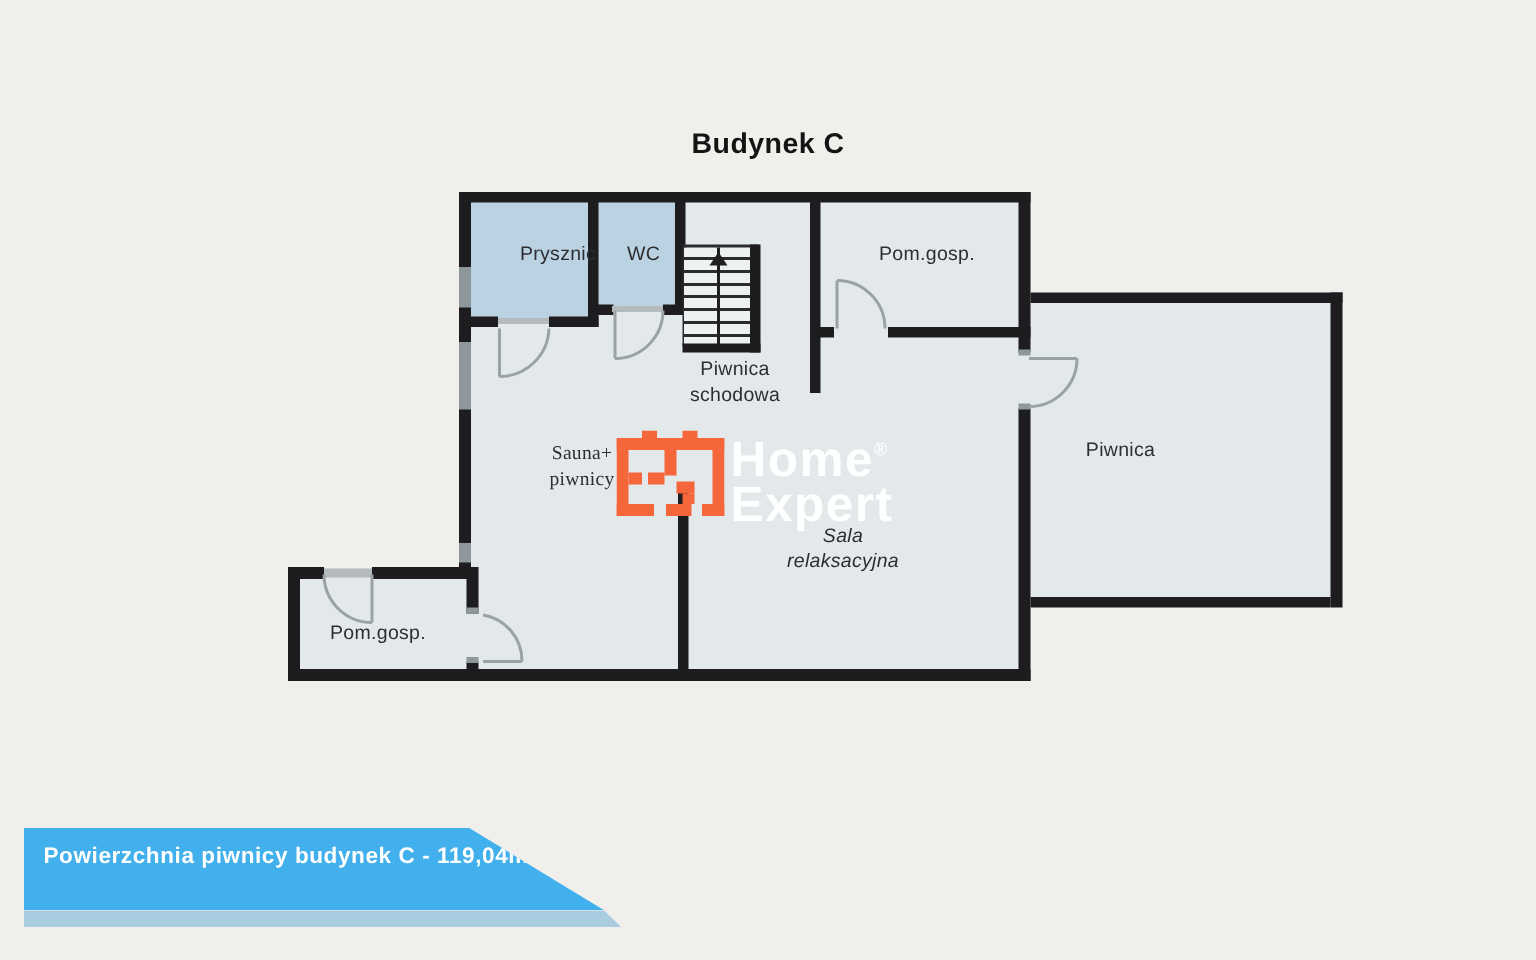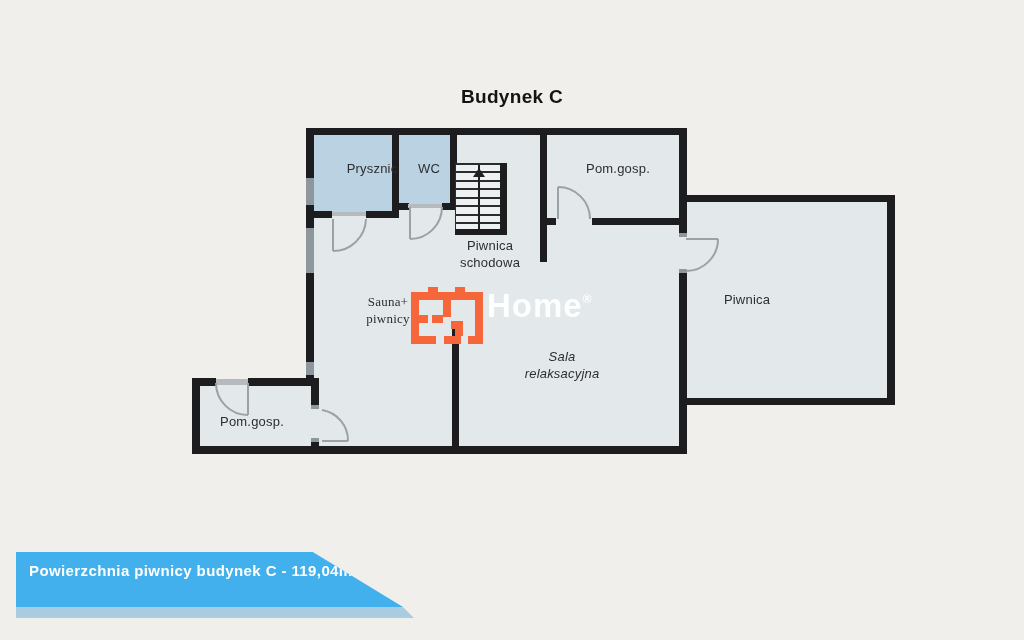--- a/index.html
+++ b/index.html
@@ -161,20 +161,21 @@
         <rect x="57" y="49" width="15" height="8"></rect>
         <rect x="32" y="13" width="8" height="17"></rect>
         <rect x="8" y="28" width="9" height="8"></rect>
         <rect x="21" y="28" width="11" height="8"></rect>
         <rect x="40" y="34" width="12" height="8"></rect>
         <rect x="44" y="42" width="8" height="7"></rect>
       </g>
     </svg>
     <div class="logo-text">
       <div><span>Home</span><span class="logo-reg">®</span></div>
+      <div>Expert</div>
     </div>
   </div>
 
   <div class="banner">
     <div class="banner-text">Powierzchnia piwnicy budynek C - 119,04m2</div>
   </div>
   <div class="banner-strip"></div>
 
 </div>
 

